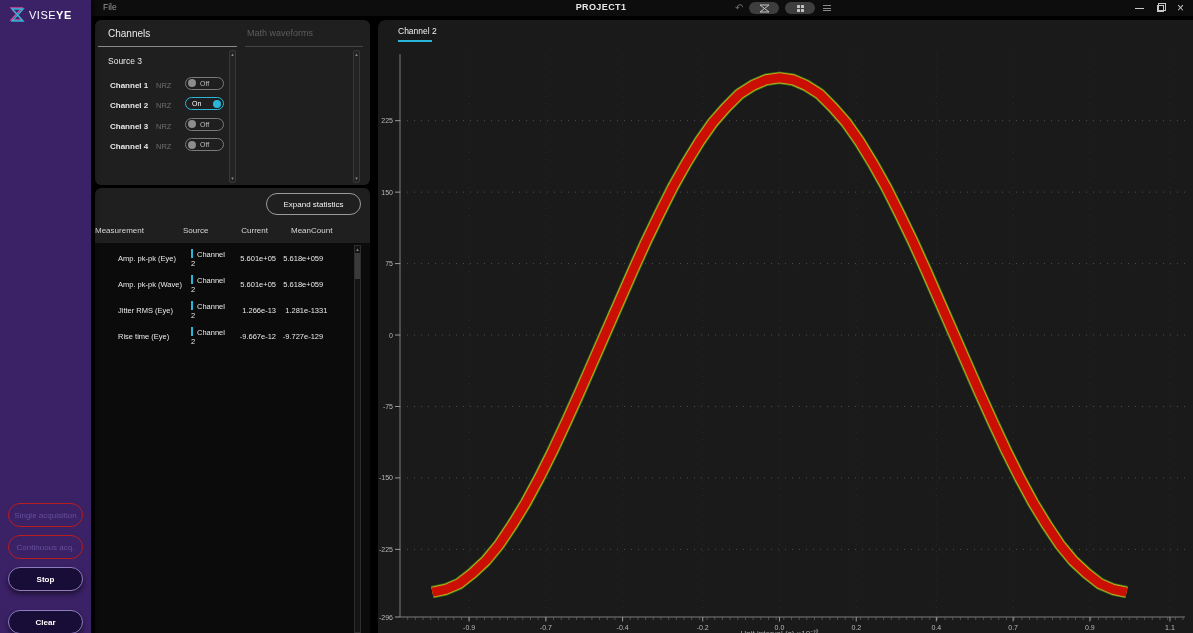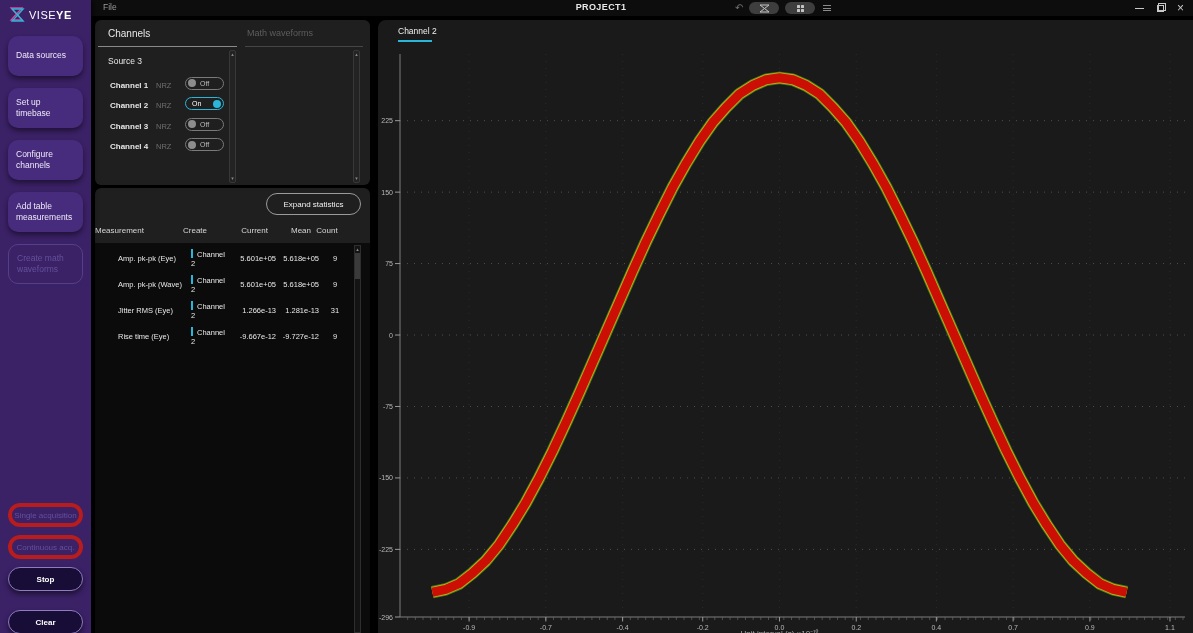--- a/index.html
+++ b/index.html
@@ -32,21 +32,21 @@
   .logo{display:flex;align-items:center;gap:4px;padding:7px 0 0 9px}
   .logo-text{color:#fff;font-size:11px;letter-spacing:.5px;white-space:nowrap}
   .logo-text b{font-weight:bold}
   .nav{position:absolute;top:36px;left:8px;width:75px}
   .nav-btn{min-height:40px;border-radius:10px;background:#472b7d;margin-bottom:12px;display:flex;
     align-items:center;padding:4px 8px;color:#efeaf7;font-size:8.5px;line-height:1.35;
     box-shadow:0 3px 5px rgba(0,0,0,.45);cursor:pointer}
   .nav-btn.disabled{background:transparent;border:1px solid #54408a;color:#66519c;box-shadow:none}
   .pill{position:absolute;left:8px;width:75px;height:24px;border-radius:12px;display:flex;
     align-items:center;justify-content:center;font-size:8px;color:#fff;cursor:pointer}
-  .pill.disabled{border:4px solid #b91c1c;color:#66519c}
+  .pill.disabled{border:1px solid #b91c1c;color:#66519c}
   .pill.solid{background:#170d36;border:1px solid #8d7cc0;box-shadow:0 3px 5px rgba(0,0,0,.5);font-weight:bold}
   .a1{top:503px}.a2{top:535px}.a3{top:567px}.a4{top:610px}
 
   
   .panel{position:absolute;background:#1f1f1f;border-radius:6px}
   #channels-panel{left:95px;top:20px;width:275px;height:165px}
   .tab1{position:absolute;left:13px;top:8px;font-size:10px;color:#e8e8e8;cursor:pointer}
   .tab2{position:absolute;left:152px;top:8px;font-size:9px;color:#5d5d5d;cursor:pointer}
   .tabline1{position:absolute;left:3px;top:26px;width:139px;height:1px;background:#8a8a8a}
   .tabline2{position:absolute;left:150px;top:26px;width:118px;height:1px;background:#454545}
@@ -74,21 +74,21 @@
     border-radius:6px 6px 0 0}
   .mp-top{position:absolute;left:0;top:0;width:275px;height:55px;background:#1f1f1f;border-radius:6px 6px 0 0}
   .expand-btn{position:absolute;left:171px;top:5px;width:95px;height:22px;border:1px solid #9a9a9a;
     border-radius:11px;background:transparent;color:#f0f0f0;font-size:8px;display:flex;
     align-items:center;justify-content:center;font-family:"Liberation Sans",sans-serif;cursor:pointer}
   .mhead{position:absolute;left:0;top:38px;width:260px;display:flex;font-size:8px;color:#d6d6d6}
   .cm{width:88px;padding-left:0}
   .cs{width:40px}
   .cc{width:45px;text-align:right}
   .cme{width:43px;text-align:right}
-  .cco{width:32px;text-align:center}
+  .cco{width:32px;text-align:left}
   .mrows{position:absolute;left:8px;top:57px;width:260px}
   .mrow{height:26px;display:flex;align-items:center;font-size:7.5px;color:#e8e8e8;cursor:default}
   .mrow .cm{padding-left:15px}
   .src-bar{display:inline-block;width:2px;height:9px;background:#2ab6d9;margin-right:4px;vertical-align:-1px}
   .msb{position:absolute;left:259px;top:57px;width:7px;height:388px;background:#141414;
     border:1px solid #2e2e2e;display:flex;flex-direction:column;align-items:center;padding-top:1px}
   .msb-thumb{width:5px;height:26px;background:#3a3a3a;margin-top:1px}
 
   
   #chart-panel{left:378px;top:20px;width:815px;height:613px;background:#1a1a1a;
@@ -101,27 +101,20 @@
 </head>
 <body>
 
 <div class="sidebar">
   <div class="logo">
     <svg width="16" height="15" viewBox="0 0 16 15">
       <path d="M2 1 H13 L7.5 7 L2 13 H13 L7.5 7 Z" fill="none" stroke="#d84b9e" stroke-width="1.3"></path>
       <path d="M3.2 2 H14.2 L8.7 8 L3.2 14 H14.2 L8.7 8 Z" fill="none" stroke="#2bb7d8" stroke-width="1.3"></path>
     </svg>
     <span class="logo-text"><span>VISE</span><b>YE</b></span>
-  </div>
-  <div class="nav">
-    <div class="nav-btn">Data sources</div>
-    <div class="nav-btn">Set up timebase</div>
-    <div class="nav-btn">Configure channels</div>
-    <div class="nav-btn">Add table measurements</div>
-    <div class="nav-btn disabled">Create math waveforms</div>
   </div>
   <div class="pill disabled a1">Single acquisition</div>
   <div class="pill disabled a2">Continuous acq.</div>
   <div class="pill solid a3">Stop</div>
   <div class="pill solid a4">Clear</div>
 </div>
 
 <div class="topbar">
   <span class="file">File</span>
   <span class="title">PROJECT1</span>
@@ -205,21 +198,21 @@
     <span class="sb-ar">▴</span>
     <span class="sb-ar">▾</span>
   </div>
 </div>
 
 <div class="panel" id="measure-panel">
   <div class="mp-top">
     <button class="expand-btn">Expand statistics</button>
     <div class="mhead">
       <span class="cm">Measurement</span>
-      <span class="cs">Create</span>
+      <span class="cs">Source</span>
       <span class="cc">Current</span>
       <span class="cme">Mean</span>
       <span class="cco">Count</span>
     </div>
   </div>
 
   <div class="mrows">
     <div class="mrow">
       <span class="cm">Amp. pk-pk (Eye)</span>
       <span class="cs"><span class="src-bar"></span><span>Channel 2</span></span>

